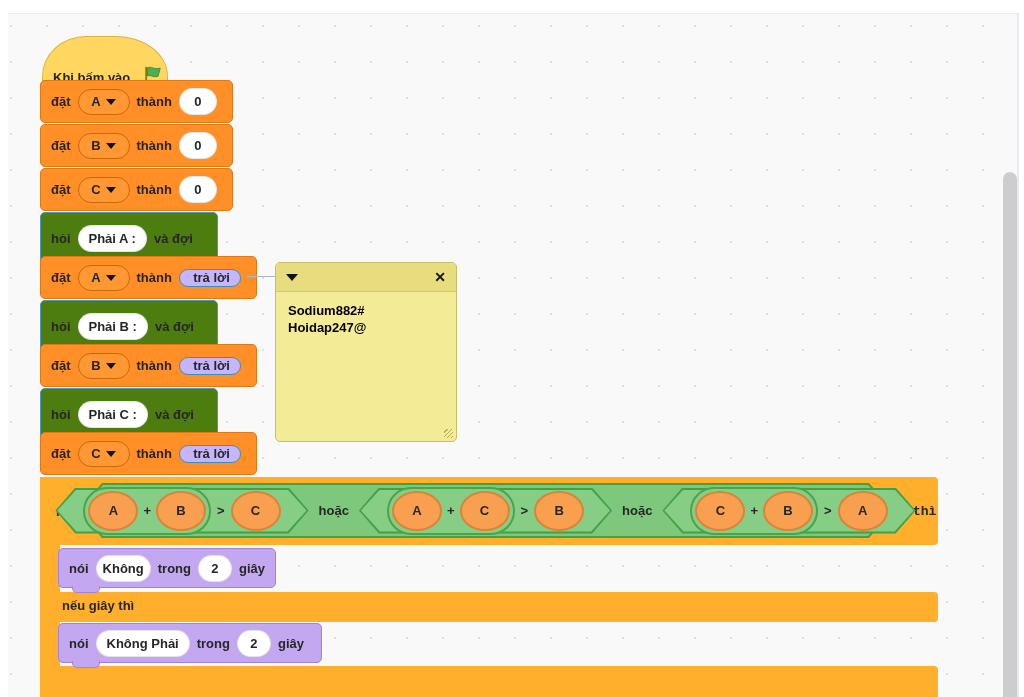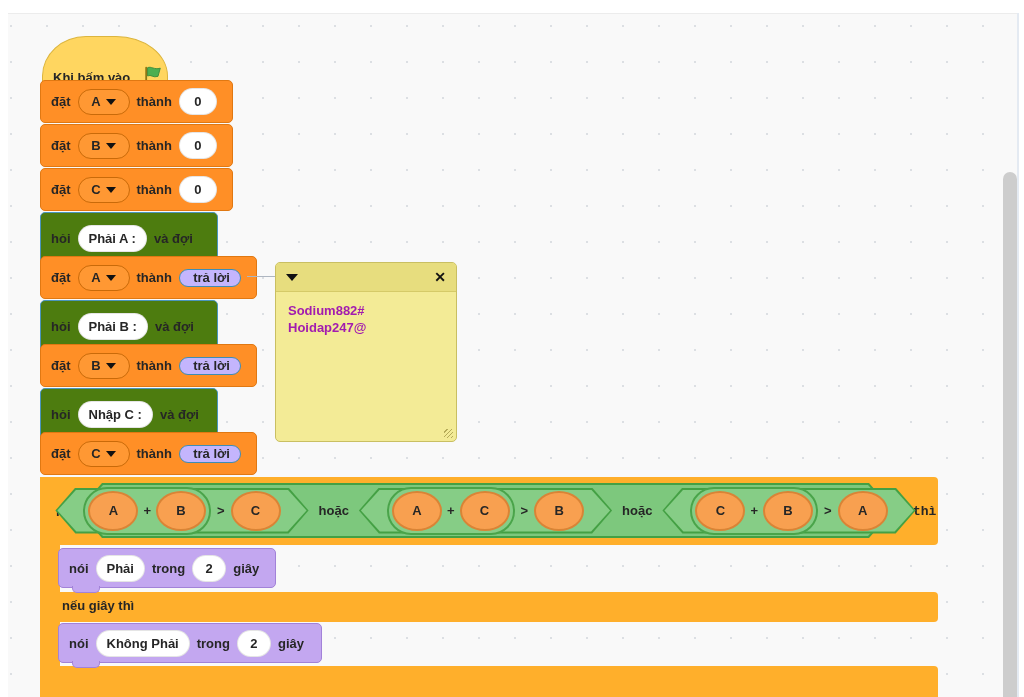--- a/index.html
+++ b/index.html
@@ -41,21 +41,21 @@
     border:2px solid #d98436;border-radius:50%;}
   
   .say{background:#c3a7f0;border:1px solid #a282d8;height:40px;}
   .say::after{content:"";position:absolute;left:13px;bottom:-6px;width:26px;height:6px;background:#c3a7f0;
     border:1px solid #a282d8;border-top:none;border-radius:0 0 5px 5px;}
   
   .comment{position:absolute;left:275px;top:262px;width:182px;height:180px;background:#f3eb96;
     border:1px solid #c9bf62;border-radius:5px;box-sizing:border-box;}
   .comment-head{height:28px;background:#e7dd7e;border-bottom:1px solid #d5ca68;border-radius:4px 4px 0 0;
     display:flex;align-items:center;justify-content:space-between;padding:0 10px;}
-  .comment-body{padding:10px 12px;color:#a21caf;font-size:13px;font-weight:600;line-height:17px;}
+  .comment-body{padding:10px 12px;color:#000000;font-size:13px;font-weight:600;line-height:17px;}
   .c-caret{width:0;height:0;border-left:6px solid transparent;border-right:6px solid transparent;border-top:7px solid #111;}
   .c-close{color:#111;font-size:14px;font-weight:700;line-height:1;}
   .resize{position:absolute;right:3px;bottom:3px;width:9px;height:9px;
     background:repeating-linear-gradient(135deg,transparent,transparent 2px,#b5ab58 2px,#b5ab58 3px);}
   .connector{position:absolute;left:247px;top:276px;width:28px;height:1px;background:#aeb6c1;}
   .scrollbar{position:absolute;left:1003px;top:172px;width:14px;height:540px;background:#cdcdcd;border-radius:7px;}
   .flagwrap{width:22px;height:20px;display:flex;}
 </style>
 </head>
 <body>
@@ -142,21 +142,21 @@
       </span>
     <span class="txt">thành</span>
     <span class="answer">
         <span class="txt">trả lời</span>
       </span>
   </div>
 
   <div class="blk ask" style="left:40px;top:388px;width:178px;">
     <span class="txt">hỏi</span>
     <span class="oval-white">
-        <span class="txt">Nhập C :</span>
+        <span class="txt">Phải C :</span>
       </span>
     <span class="txt">và đợi</span>
   </div>
   <div class="blk set" style="left:40px;top:432px;width:217px;">
     <span class="txt">đặt</span>
     <span class="dropdown">
         <span class="txt">C</span>
         <span class="caret"></span>
       </span>
     <span class="txt">thành</span>
@@ -243,21 +243,21 @@
               </span>
           </div>
         </div>
 
       </div>
     </div>
 
     <div class="blk say" style="left:58px;top:548px;width:218px;">
       <span class="txt">nói</span>
       <span class="oval-white">
-          <span class="txt">Phải</span>
+          <span class="txt">Không</span>
         </span>
       <span class="txt">trong</span>
       <span class="oval-white" style="min-width:34px;">
           <span class="txt">2</span>
         </span>
       <span class="txt">giây</span>
     </div>
 
     <div class="blk say" style="left:58px;top:623px;width:264px;">
       <span class="txt">nói</span>

